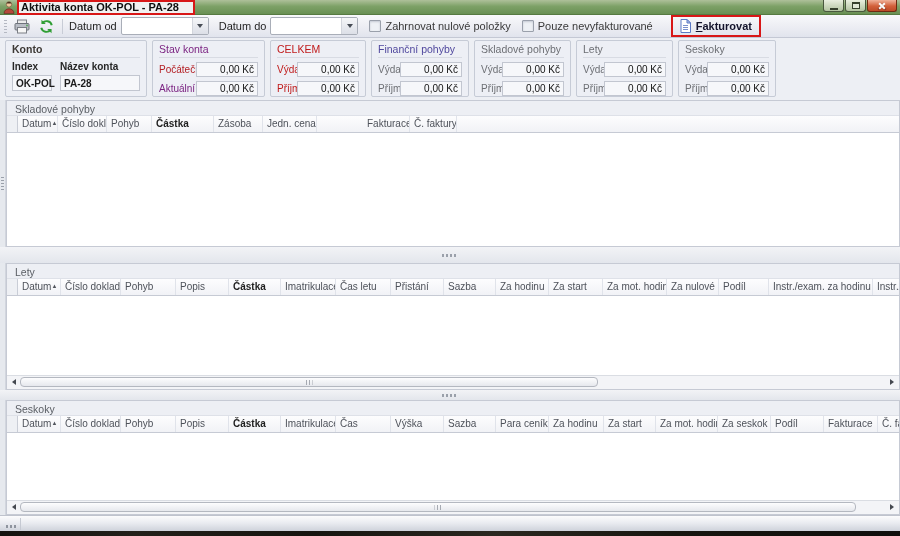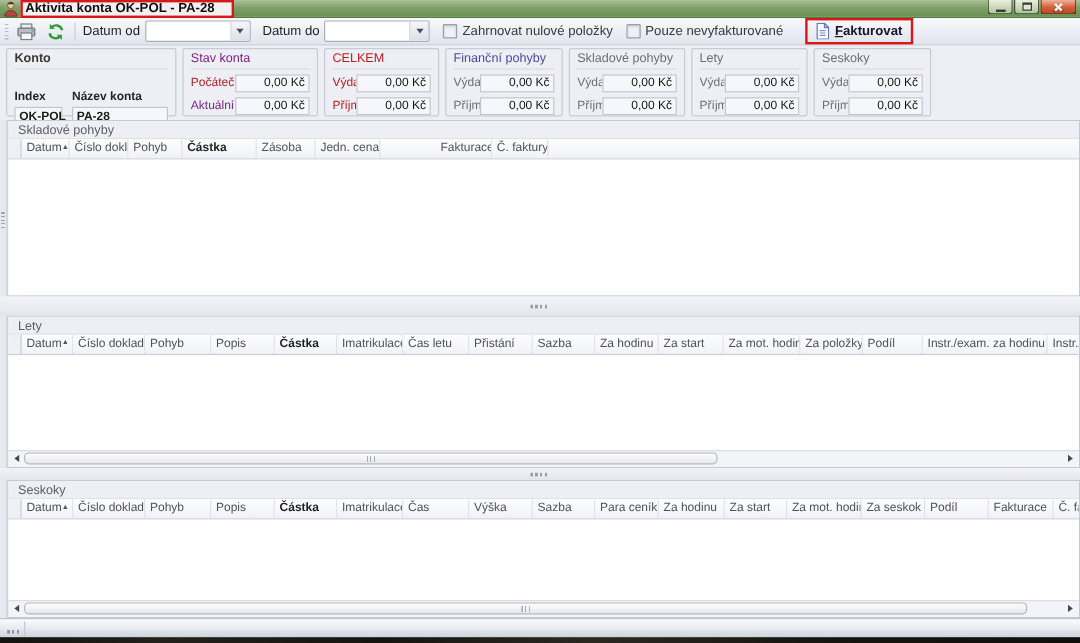--- a/index.html
+++ b/index.html
@@ -46,21 +46,21 @@
   .workspace{position:absolute;top:38px;left:0;right:0;bottom:0;background:#edeff4;}
   .summary-row{position:absolute;top:2px;left:5px;height:57px;display:flex;gap:5px;align-items:stretch;}
   .gb{box-sizing:border-box;background:#edeff5;border:1px solid #c6cbd6;border-radius:2px;padding:1px 6px 3px;flex:none;}
   .gb-title{font-size:10.5px;padding:1px 0 2px;border-bottom:1px solid #d8dbe3;}
   .gb-row{display:flex;align-items:center;margin-top:4px;}
   .gb-label{flex:1;font-size:10px;white-space:nowrap;overflow:hidden;}
   .gb-box{width:62px;height:15px;box-sizing:border-box;background:#f6f7fa;border:1px solid #c2c6d0;
     font-size:10px;text-align:right;padding:0 3px;line-height:13px;color:#121212;flex:none;}
   .gb.konto{width:142px;}
   .konto-title{color:#3c3834;font-weight:bold;}
-  .konto-grid{display:flex;gap:8px;margin-top:16px;}
+  .konto-grid{display:flex;gap:8px;margin-top:2px;}
   .kcol1{width:40px;flex:none;} .kcol2{flex:1;}
   .klabel{font-size:10px;font-weight:bold;color:#262626;margin:1px 0 3px;white-space:nowrap;}
   .kbox{height:16px;box-sizing:border-box;background:#f6f7fa;border:1px solid #c2c6d0;font-size:10px;font-weight:bold;padding:2px 3px;white-space:nowrap;}
   
   .section{position:absolute;left:6px;right:0;box-sizing:border-box;border:1px solid #c6cad4;background:#fff;display:flex;flex-direction:column;}
   .sec-title{height:15px;flex:none;box-sizing:border-box;background:#edeff4;color:#5c6066;font-size:10.5px;
     padding:2px 0 0 8px;border-bottom:1px solid #dee1e8;}
   .ghead{height:16px;flex:none;display:flex;background:linear-gradient(#fdfdfe,#f1f2f6);border-bottom:1px solid #c6cad4;overflow:hidden;}
   .hcell{box-sizing:border-box;border-right:1px solid #e0e3ea;font-size:10px;color:#4e525a;
     padding:2px 0 0 4px;white-space:nowrap;overflow:hidden;display:flex;align-items:flex-start;}
@@ -344,21 +344,21 @@
           <div class="hcell" style="flex: 0 0 auto; width: 53px;">
             <span>Za hodinu</span>
           </div>
           <div class="hcell" style="flex: 0 0 auto; width: 54px;">
             <span>Za start</span>
           </div>
           <div class="hcell" style="flex: 0 0 auto; width: 64px;">
             <span>Za mot. hodinu</span>
           </div>
           <div class="hcell" style="flex: 0 0 auto; width: 52px;">
-            <span>Za položky</span>
+            <span>Za nulové</span>
           </div>
           <div class="hcell" style="flex: 0 0 auto; width: 50px;">
             <span>Podíl</span>
           </div>
           <div class="hcell" style="flex: 0 0 auto; width: 104px;">
             <span>Instr./exam. za hodinu</span>
           </div>
           <div class="hcell" style="flex: 1 1 0px;">
             <span>Instr./exam.</span>
           </div>

